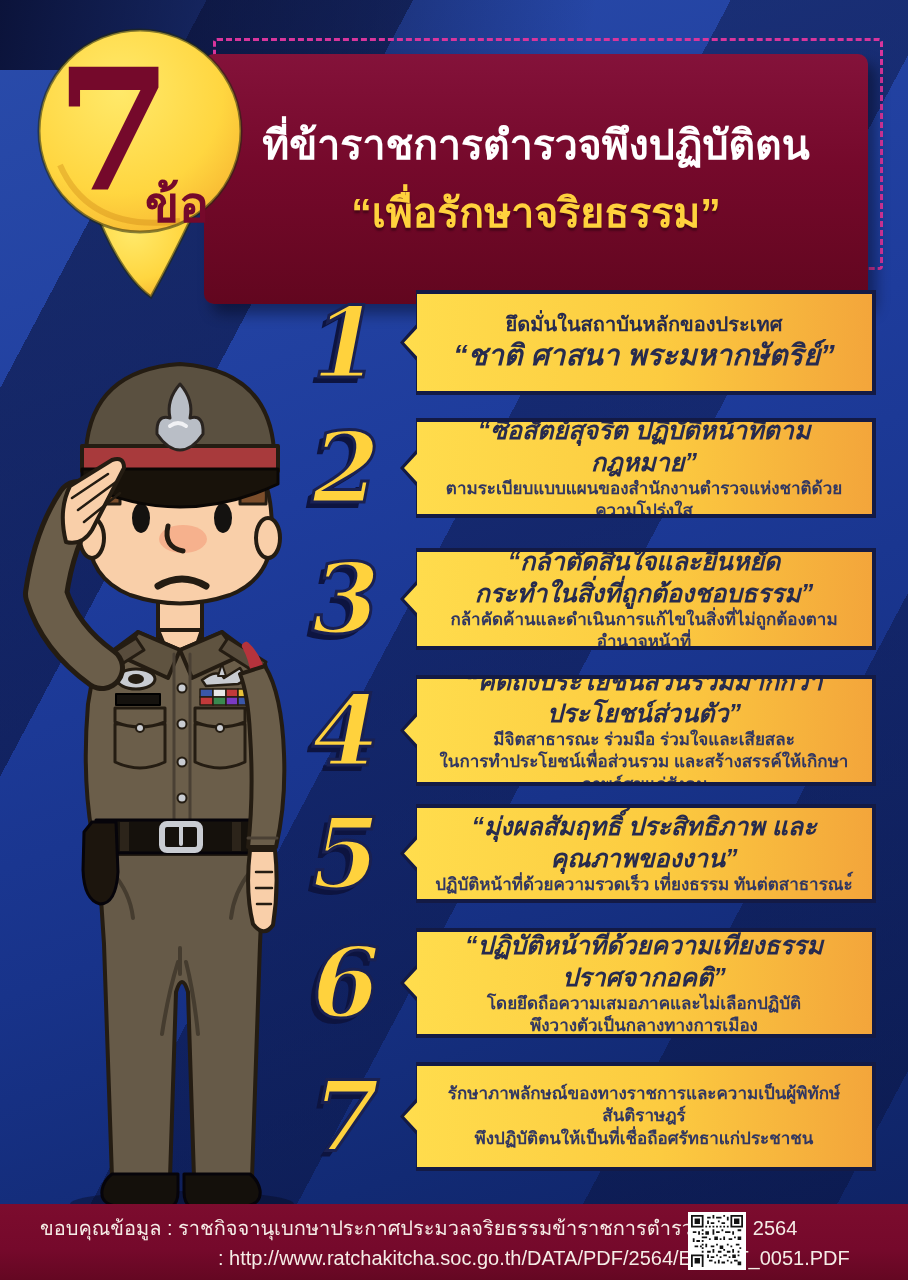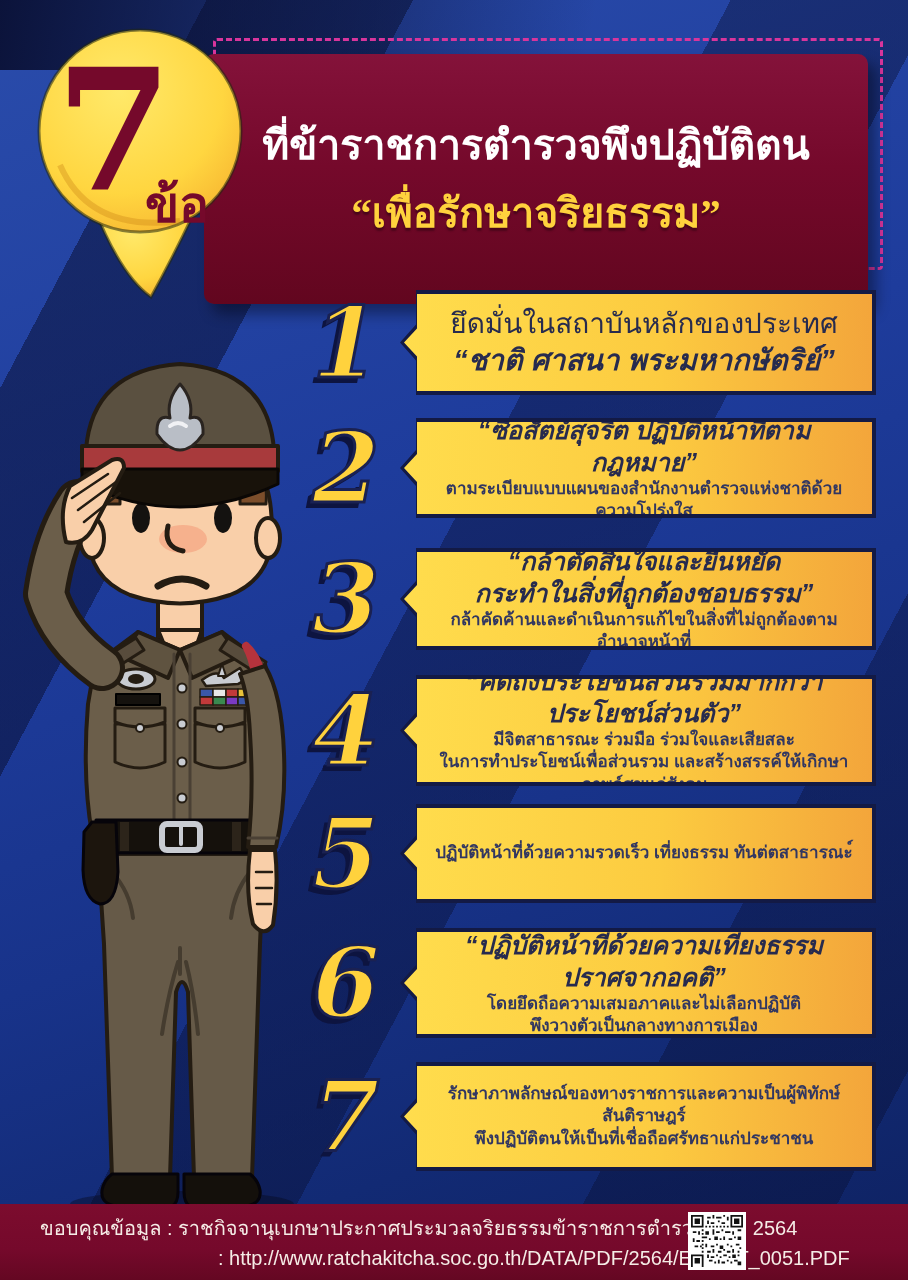--- a/index.html
+++ b/index.html
@@ -15,21 +15,21 @@
       transparent 59% 77%, rgba(8,13,46,.38) 77% 93%, transparent 93%);}
   .bg-topband{position:absolute;top:0;left:0;width:100%;height:70px;pointer-events:none;
     background:linear-gradient(100deg, rgba(8,13,46,.9) 0%, rgba(8,13,46,.45) 35%, rgba(8,13,46,0) 65%);}
 
   
   .dashed-frame{position:absolute;left:213px;top:38px;width:664px;height:226px;
     border:3px dashed var(--c-magenta);border-radius:4px;z-index:1;}
   .title-box{position:absolute;left:204px;top:54px;width:664px;height:250px;border-radius:10px;z-index:2;
     background:linear-gradient(180deg,#84123a 0%,var(--c-maroon) 45%,#62061f 100%);
     box-shadow:8px 10px 14px rgba(0,0,10,.4);
-    display:flex;flex-direction:column;align-items:center;justify-content:center;gap:22px;font-family:Liberation Serif, serif;}
+    display:flex;flex-direction:column;align-items:center;justify-content:center;gap:22px;}
   .title-line1{color:#fff;font-size:41px;line-height:1.15;white-space:nowrap;}
   .title-line1 .t-norm{font-weight:600;}
   .title-line1 .t-bold{font-weight:900;}
   .title-line2{color:var(--c-yellow);font-size:41px;font-weight:900;line-height:1.1;white-space:nowrap;
     text-shadow:0 3px 2px rgba(0,0,0,.35);}
 
   
   .badge{position:absolute;left:30px;top:25px;width:230px;height:285px;z-index:3;}
   .badge svg{position:absolute;inset:0;}
   .badge-7{position:absolute;left:24px;top:18px;width:120px;text-align:center;
@@ -52,21 +52,21 @@
     color:#ffd23d;-webkit-text-stroke:3px #1a2152;
     text-shadow:-6px 6px 0 #0d1440;}
   .bubble-border{position:absolute;inset:0;background:#131a45;
     clip-path:polygon(16px 0,100% 0,100% 100%,16px 100%,16px calc(50% + 18px),0 50%,16px calc(50% - 18px));
     filter:drop-shadow(0 6px 0 rgba(7,11,36,.55)) drop-shadow(-4px 7px 7px rgba(0,0,0,.35));}
   .bubble{position:absolute;inset:4px;
     clip-path:polygon(13px 0,100% 0,100% 100%,13px 100%,13px calc(50% + 14px),0 50%,13px calc(50% - 14px));
     background:linear-gradient(92deg,#ffdd4d 0%,#fccb40 55%,#f3a53b 100%);
     display:flex;flex-direction:column;align-items:center;justify-content:center;
     padding:4px 18px 4px 30px;text-align:center;overflow:hidden;}
-  .pre{font-size:28px;font-weight:400;color:var(--c-textdark);line-height:1.3;white-space:pre-line;}
+  .pre{font-size:20px;font-weight:700;color:var(--c-textdark);line-height:1.3;white-space:pre-line;}
   .quote{font-size:25px;font-weight:900;font-style:italic;color:var(--c-textdark);line-height:1.28;white-space:pre-line;}
   .row1 .quote{font-size:29px;}
   .details{font-size:17px;font-weight:600;color:#323761;line-height:1.32;white-space:pre-line;}
 
   
   .officer{position:absolute;left:20px;top:332px;width:310px;height:890px;z-index:1;}
 
   
   .footer{position:absolute;left:0;top:1204px;width:908px;height:76px;z-index:4;
     background:linear-gradient(180deg,#7c0c2e 0%,var(--c-maroon) 60%,#640722 100%);}
@@ -254,20 +254,21 @@
         <div class="quote">“คิดถึงประโยชน์ส่วนรวมมากกว่าประโยชน์ส่วนตัว”</div>
         <div class="details">มีจิตสาธารณะ  ร่วมมือ ร่วมใจและเสียสละ
 ในการทำประโยชน์เพื่อส่วนรวม และสร้างสรรค์ให้เกิกษาภาพล์สุขแก่สังคม</div>
       </div>
     </div>
   </div>
   <div class="row row5">
     <div class="num">5</div>
     <div class="bubble-border">
       <div class="bubble">
+        <div class="quote">“มุ่งผลสัมฤทธิ์ ประสิทธิภาพ และคุณภาพของงาน”</div>
         <div class="details">ปฏิบัติหน้าที่ด้วยความรวดเร็ว เที่ยงธรรม ทันต่ตสาธารณะ์</div>
       </div>
     </div>
   </div>
   <div class="row row6">
     <div class="num">6</div>
     <div class="bubble-border">
       <div class="bubble">
         <div class="quote">“ปฏิบัติหน้าที่ด้วยความเที่ยงธรรม ปราศจากอคติ”</div>
         <div class="details">โดยยึดถือความเสมอภาคและไม่เลือกปฏิบัติ

